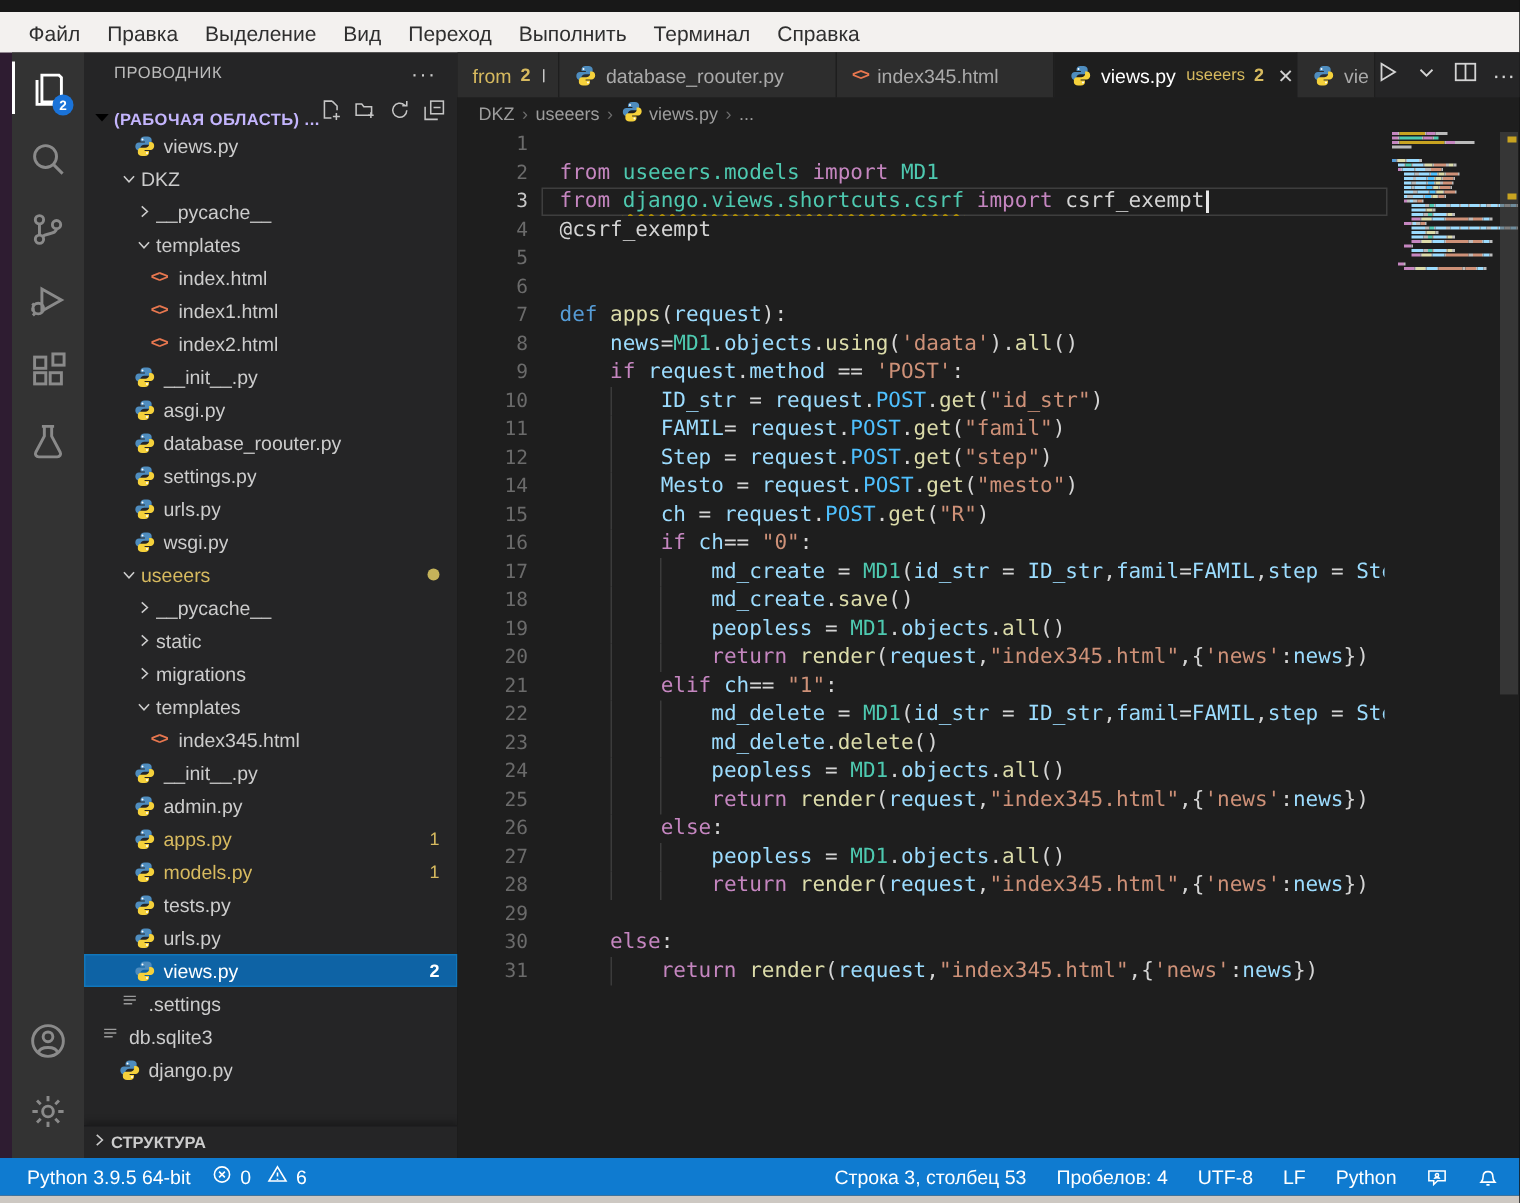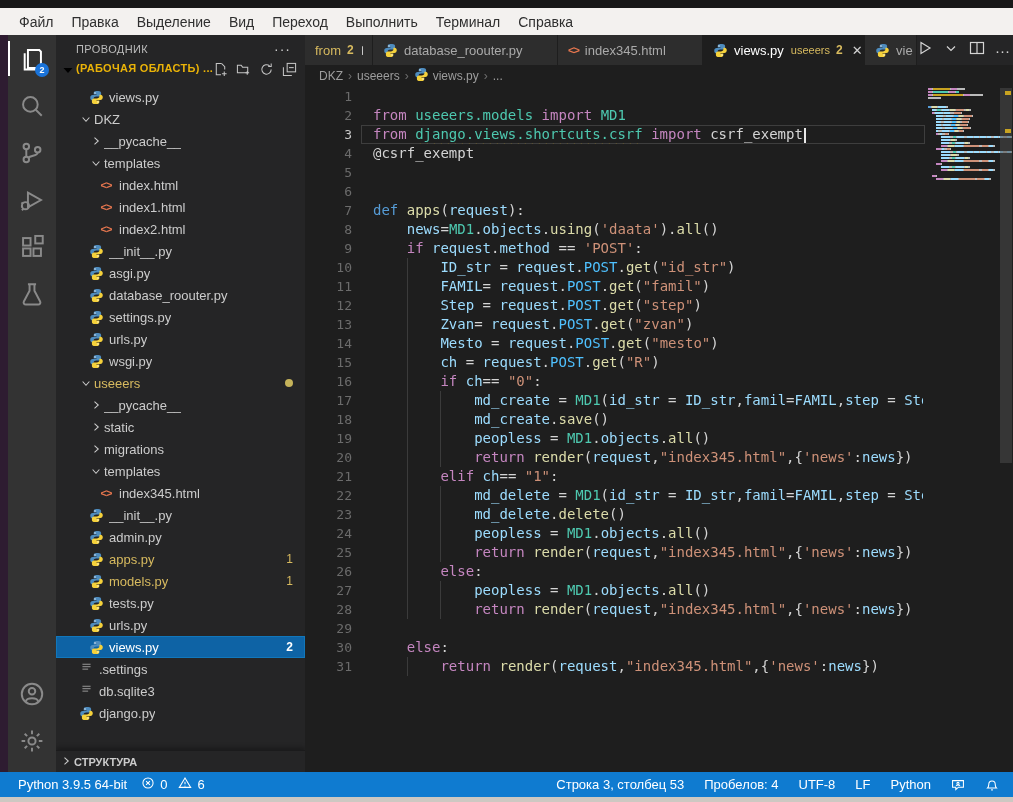--- a/index.html
+++ b/index.html
@@ -21,21 +21,21 @@
   .ab-item.active:before{content:"";position:absolute;left:0;top:6px;bottom:6px;width:2px;background:#fff;}
   .ab-item.bottom{position:absolute;left:0;}
   .ab-badge{position:absolute;right:7px;bottom:5px;min-width:14px;height:14px;border-radius:8px;
     background:#1a73d9;color:#fff;font-size:9px;font-weight:bold;display:flex;align-items:center;
     justify-content:center;padding:0 2px;box-sizing:border-box;}
   
   .sidebar{position:absolute;left:56px;top:35px;width:249px;height:737px;background:#252526;overflow:hidden;}
   .sb-header{height:27px;display:flex;align-items:center;justify-content:space-between;
     padding:0 14px 0 20px;color:#bbbbbb;font-size:11px;letter-spacing:.4px;}
   .sb-header .dots{color:#cccccc;font-size:14px;letter-spacing:1px;cursor:pointer;}
-  .sb-section{height:24px;display:flex;align-items:flex-start;padding:0 8px 0 4px;color:#eab308;}
+  .sb-section{height:24px;display:flex;align-items:flex-end;padding:0 8px 0 4px;color:#c4b5fd;}
   .sb-section .sec-label{font-size:11px;font-weight:bold;letter-spacing:.3px;white-space:nowrap;
     overflow:hidden;flex:1;}
   .sec-actions{display:flex;gap:8px;align-items:center;}
   .sec-actions svg{width:15px;height:15px;stroke:#c5c5c5;fill:none;stroke-width:1.1;cursor:pointer;}
   .tree{position:relative;}
   .trow{position:relative;height:22px;display:flex;align-items:center;color:#cccccc;font-size:13px;
     cursor:pointer;white-space:nowrap;}
   .trow.sel{background:#0e63a5;outline:1px solid #1177bb;outline-offset:-1px;color:#ffffff;}
   .trow .chev{width:16px;height:16px;flex:0 0 16px;display:flex;align-items:center;justify-content:center;}
   .trow .chev svg{width:12px;height:12px;stroke:#cccccc;fill:none;stroke-width:1.4;}
@@ -457,21 +457,21 @@
           <span class="rbadge">2</span>
         </div>
         <div class="trow" style="padding-left: 22px;">
           <span class="ficon">
             <span class="fileglyph"><svg viewBox="0 0 16 16">
                 <path d="M3 4h10M3 7h10M3 10h7"></path>
               </svg></span>
           </span>
           <span class="label">.settings</span>
         </div>
-        <div class="trow" style="padding-left: 22px;">
+        <div class="trow" style="padding-left: 9px;">
           <span class="ficon">
             <span class="fileglyph"><svg viewBox="0 0 16 16">
                 <path d="M3 4h10M3 7h10M3 10h7"></path>
               </svg></span>
           </span>
           <span class="label">db.sqlite3</span>
         </div>
         <div class="trow" style="padding-left: 22px;">
           <span class="ficon">
             <svg width="15" height="15" viewBox="0 0 16 16">
@@ -622,25 +622,20 @@
         </div>
         <div class="cline">
           <span class="lnum">11</span>
           <div class="guide" style="left: 101.68px;"></div>
           <span class="ltext"><span>        </span><span class="tk-v">FAMIL</span><span class="tk-p">= </span><span class="tk-v">request</span><span class="tk-p">.</span><span class="tk-C">POST</span><span class="tk-p">.</span><span class="tk-f">get</span><span class="tk-p">(</span><span class="tk-s">"famil"</span><span class="tk-p">)</span></span>
         </div>
         <div class="cline">
           <span class="lnum">12</span>
           <div class="guide" style="left: 101.68px;"></div>
           <span class="ltext"><span>        </span><span class="tk-v">Step</span><span class="tk-p"> = </span><span class="tk-v">request</span><span class="tk-p">.</span><span class="tk-C">POST</span><span class="tk-p">.</span><span class="tk-f">get</span><span class="tk-p">(</span><span class="tk-s">"step"</span><span class="tk-p">)</span></span>
-        </div>
-        <div class="cline">
-          <span class="lnum">13</span>
-          <div class="guide" style="left: 101.68px;"></div>
-          <span class="ltext"><span>        </span><span class="tk-v">Zvan</span><span class="tk-p">= </span><span class="tk-v">request</span><span class="tk-p">.</span><span class="tk-C">POST</span><span class="tk-p">.</span><span class="tk-f">get</span><span class="tk-p">(</span><span class="tk-s">"zvan"</span><span class="tk-p">)</span></span>
         </div>
         <div class="cline">
           <span class="lnum">14</span>
           <div class="guide" style="left: 101.68px;"></div>
           <span class="ltext"><span>        </span><span class="tk-v">Mesto</span><span class="tk-p"> = </span><span class="tk-v">request</span><span class="tk-p">.</span><span class="tk-C">POST</span><span class="tk-p">.</span><span class="tk-f">get</span><span class="tk-p">(</span><span class="tk-s">"mesto"</span><span class="tk-p">)</span></span>
         </div>
         <div class="cline">
           <span class="lnum">15</span>
           <div class="guide" style="left: 101.68px;"></div>
           <span class="ltext"><span>        </span><span class="tk-v">ch</span><span class="tk-p"> = </span><span class="tk-v">request</span><span class="tk-p">.</span><span class="tk-C">POST</span><span class="tk-p">.</span><span class="tk-f">get</span><span class="tk-p">(</span><span class="tk-s">"R"</span><span class="tk-p">)</span></span>

